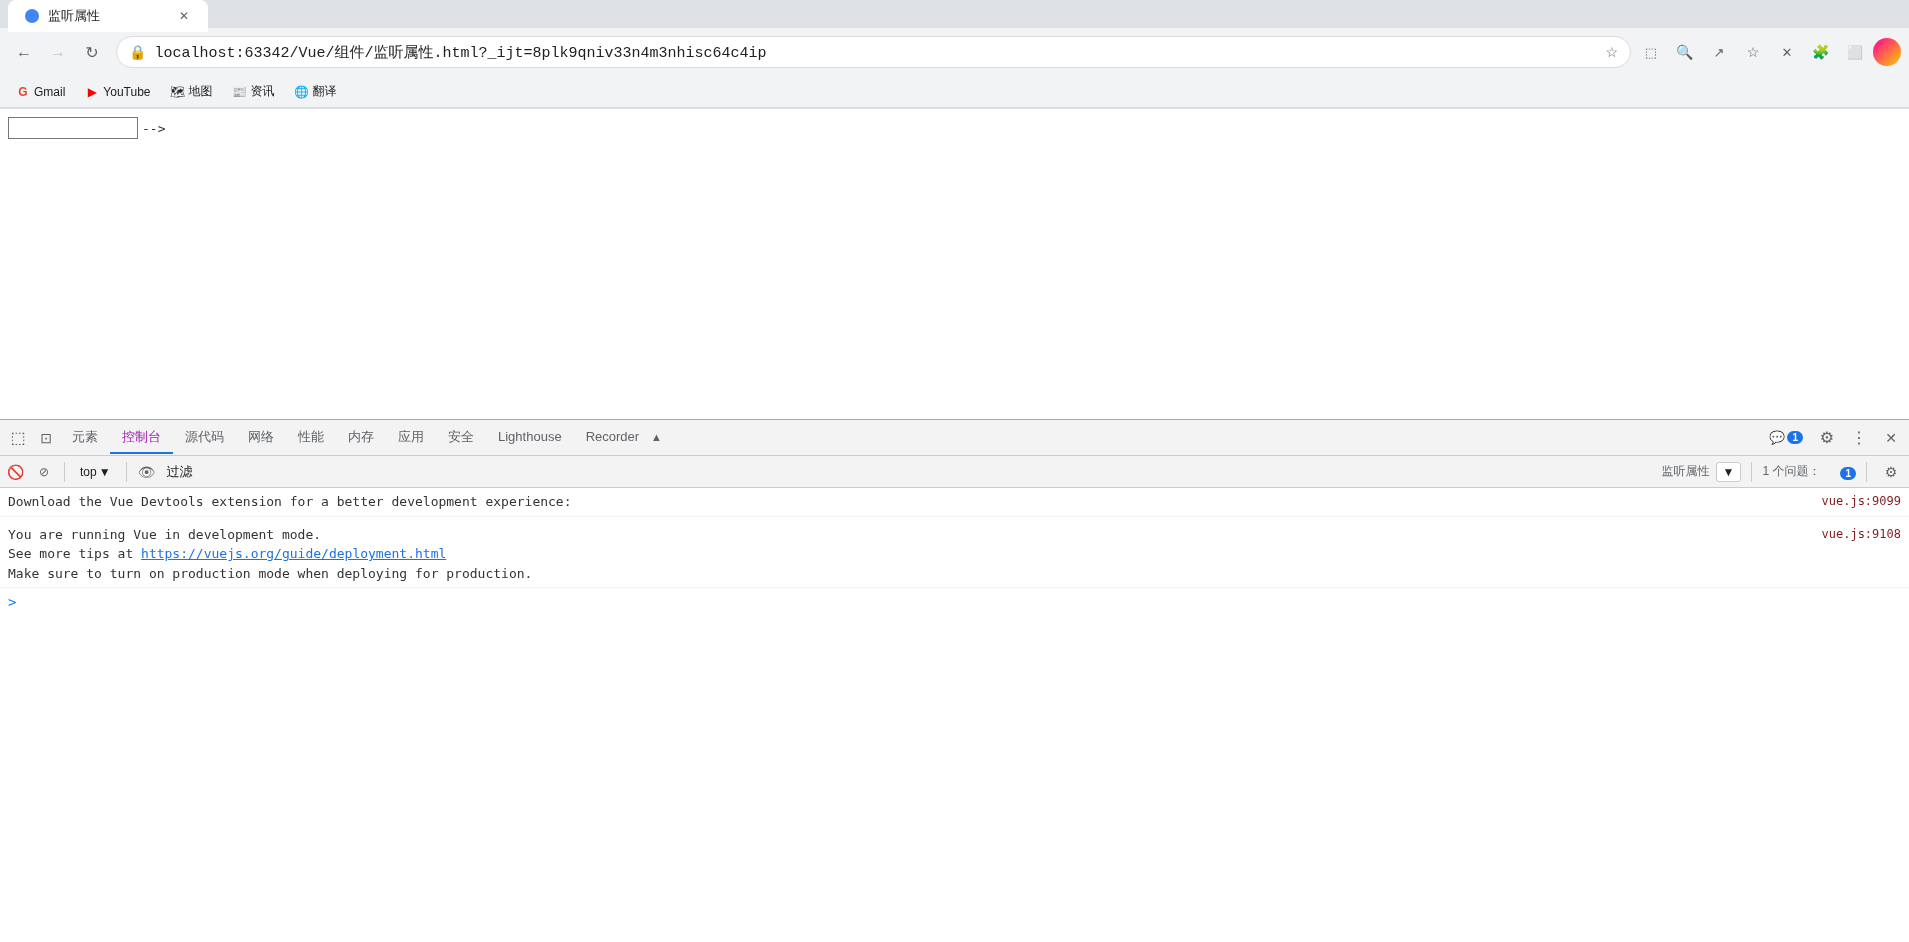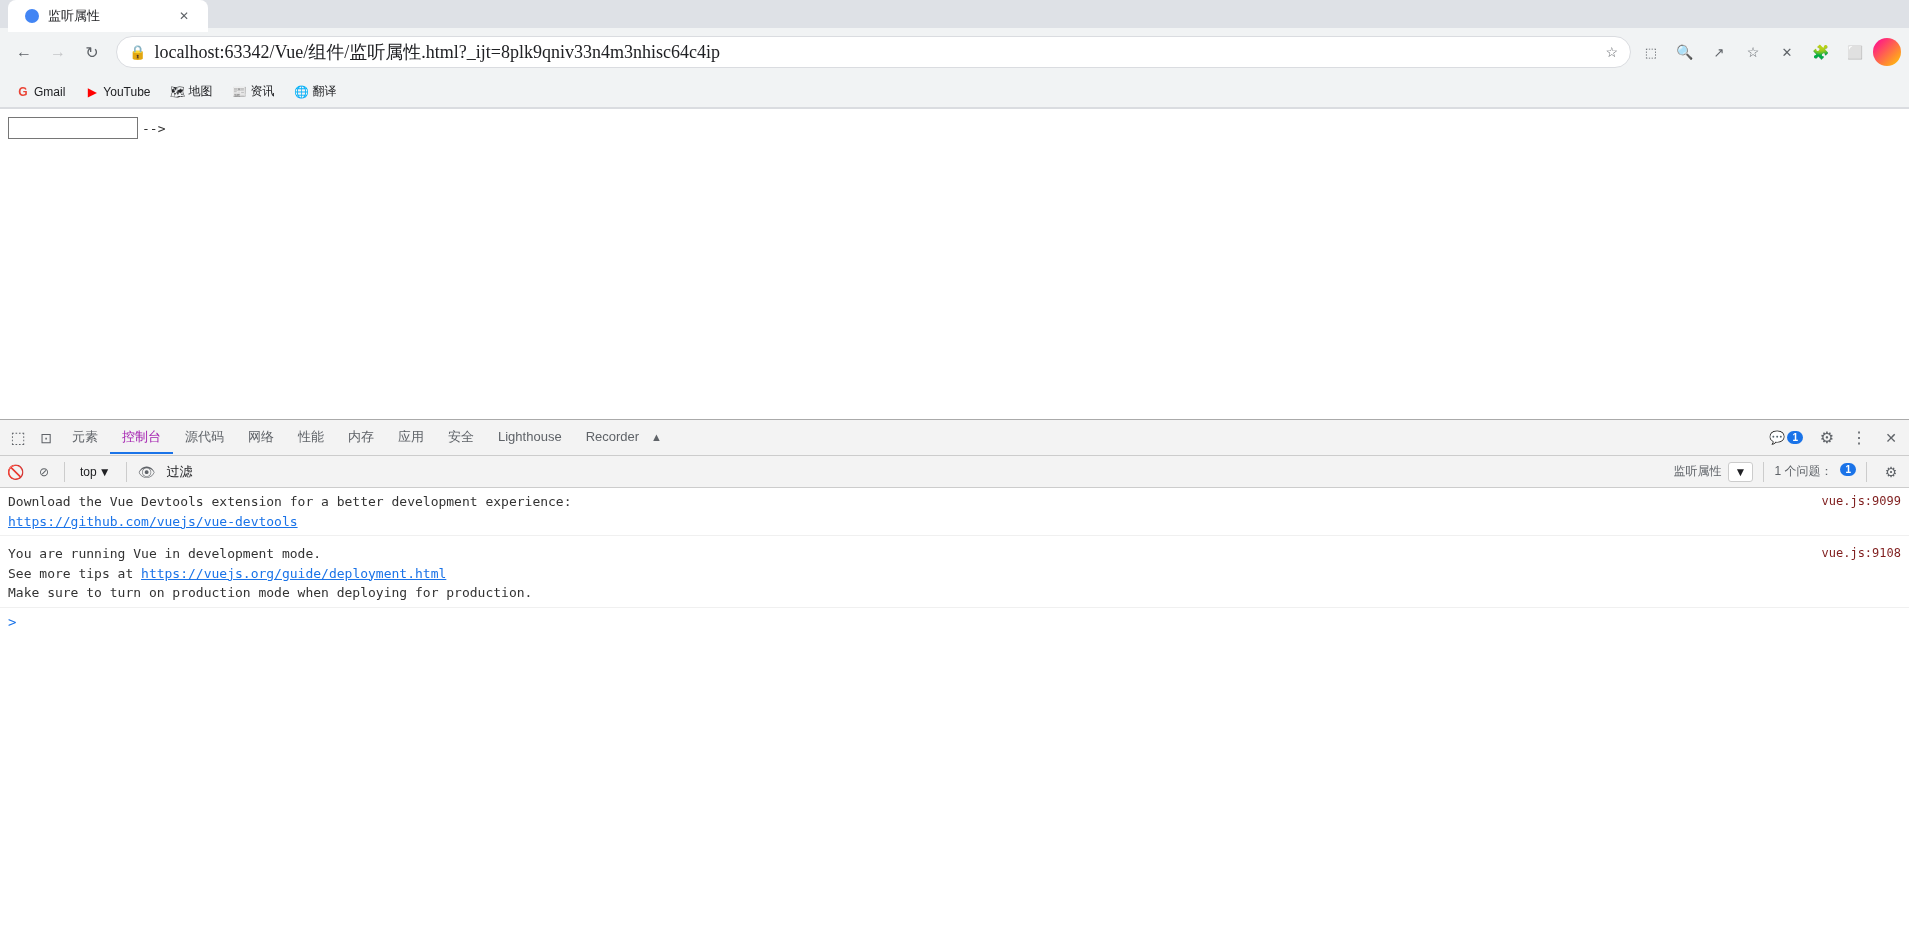--- a/index.html
+++ b/index.html
@@ -89,23 +89,23 @@
       border: 1px solid #dadce0;
       display: flex;
       align-items: center;
       padding: 0 12px;
       gap: 8px;
       font-size: 14px;
       color: #202124;
     }
     .address-bar-url {
       flex: 1;
-      font-size: 18px;
-      color: #202124;
-      font-family: Liberation Serif, serif;
+      font-size: 15px;
+      color: #202124;
+      font-family: Liberation Mono, monospace;
     }
     .address-bar-icon {
       color: #5f6368;
       font-size: 14px;
     }
     .nav-right-icons {
       display: flex;
       align-items: center;
       gap: 2px;
     }
@@ -275,22 +275,22 @@
       padding: 2px 6px;
       border-radius: 3px;
       font-size: 12px;
       color: #202124;
       cursor: pointer;
       border: 1px solid #ccc;
       background: #fff;
     }
     .issues-badge {
       display: flex;
-      align-items: flex-start;
-      gap: 8px;
+      align-items: flex-end;
+      gap: 20px;
       font-size: 12px;
       color: #5f6368;
     }
 
     
     .console-output {
       flex: 1;
       background: #fff;
       overflow-y: auto;
       font-family: monospace;
@@ -462,21 +462,20 @@
       <div class="console-separator"></div>
       <button class="dt-icon-btn" style="font-size:14px;">⚙</button>
     </div>
   </div>
 
   <div class="console-output">
 
     <div class="console-msg">
       <div class="console-msg-text">
         <div>Download the Vue Devtools extension for a better development experience:</div>
-        <div><a class="console-link" href="#">https://github.com/vuejs/vue-devtools</a></div>
       </div>
       <a class="console-msg-source" href="#">vue.js:9099</a>
     </div>
 
     <div class="console-msg" style="padding-top:8px;">
       <div class="console-msg-text">
         <div>You are running Vue in development mode.</div>
         <div>See more tips at <a class="console-link" href="#">https://vuejs.org/guide/deployment.html</a></div>
         <div>Make sure to turn on production mode when deploying for production.</div>
       </div>

